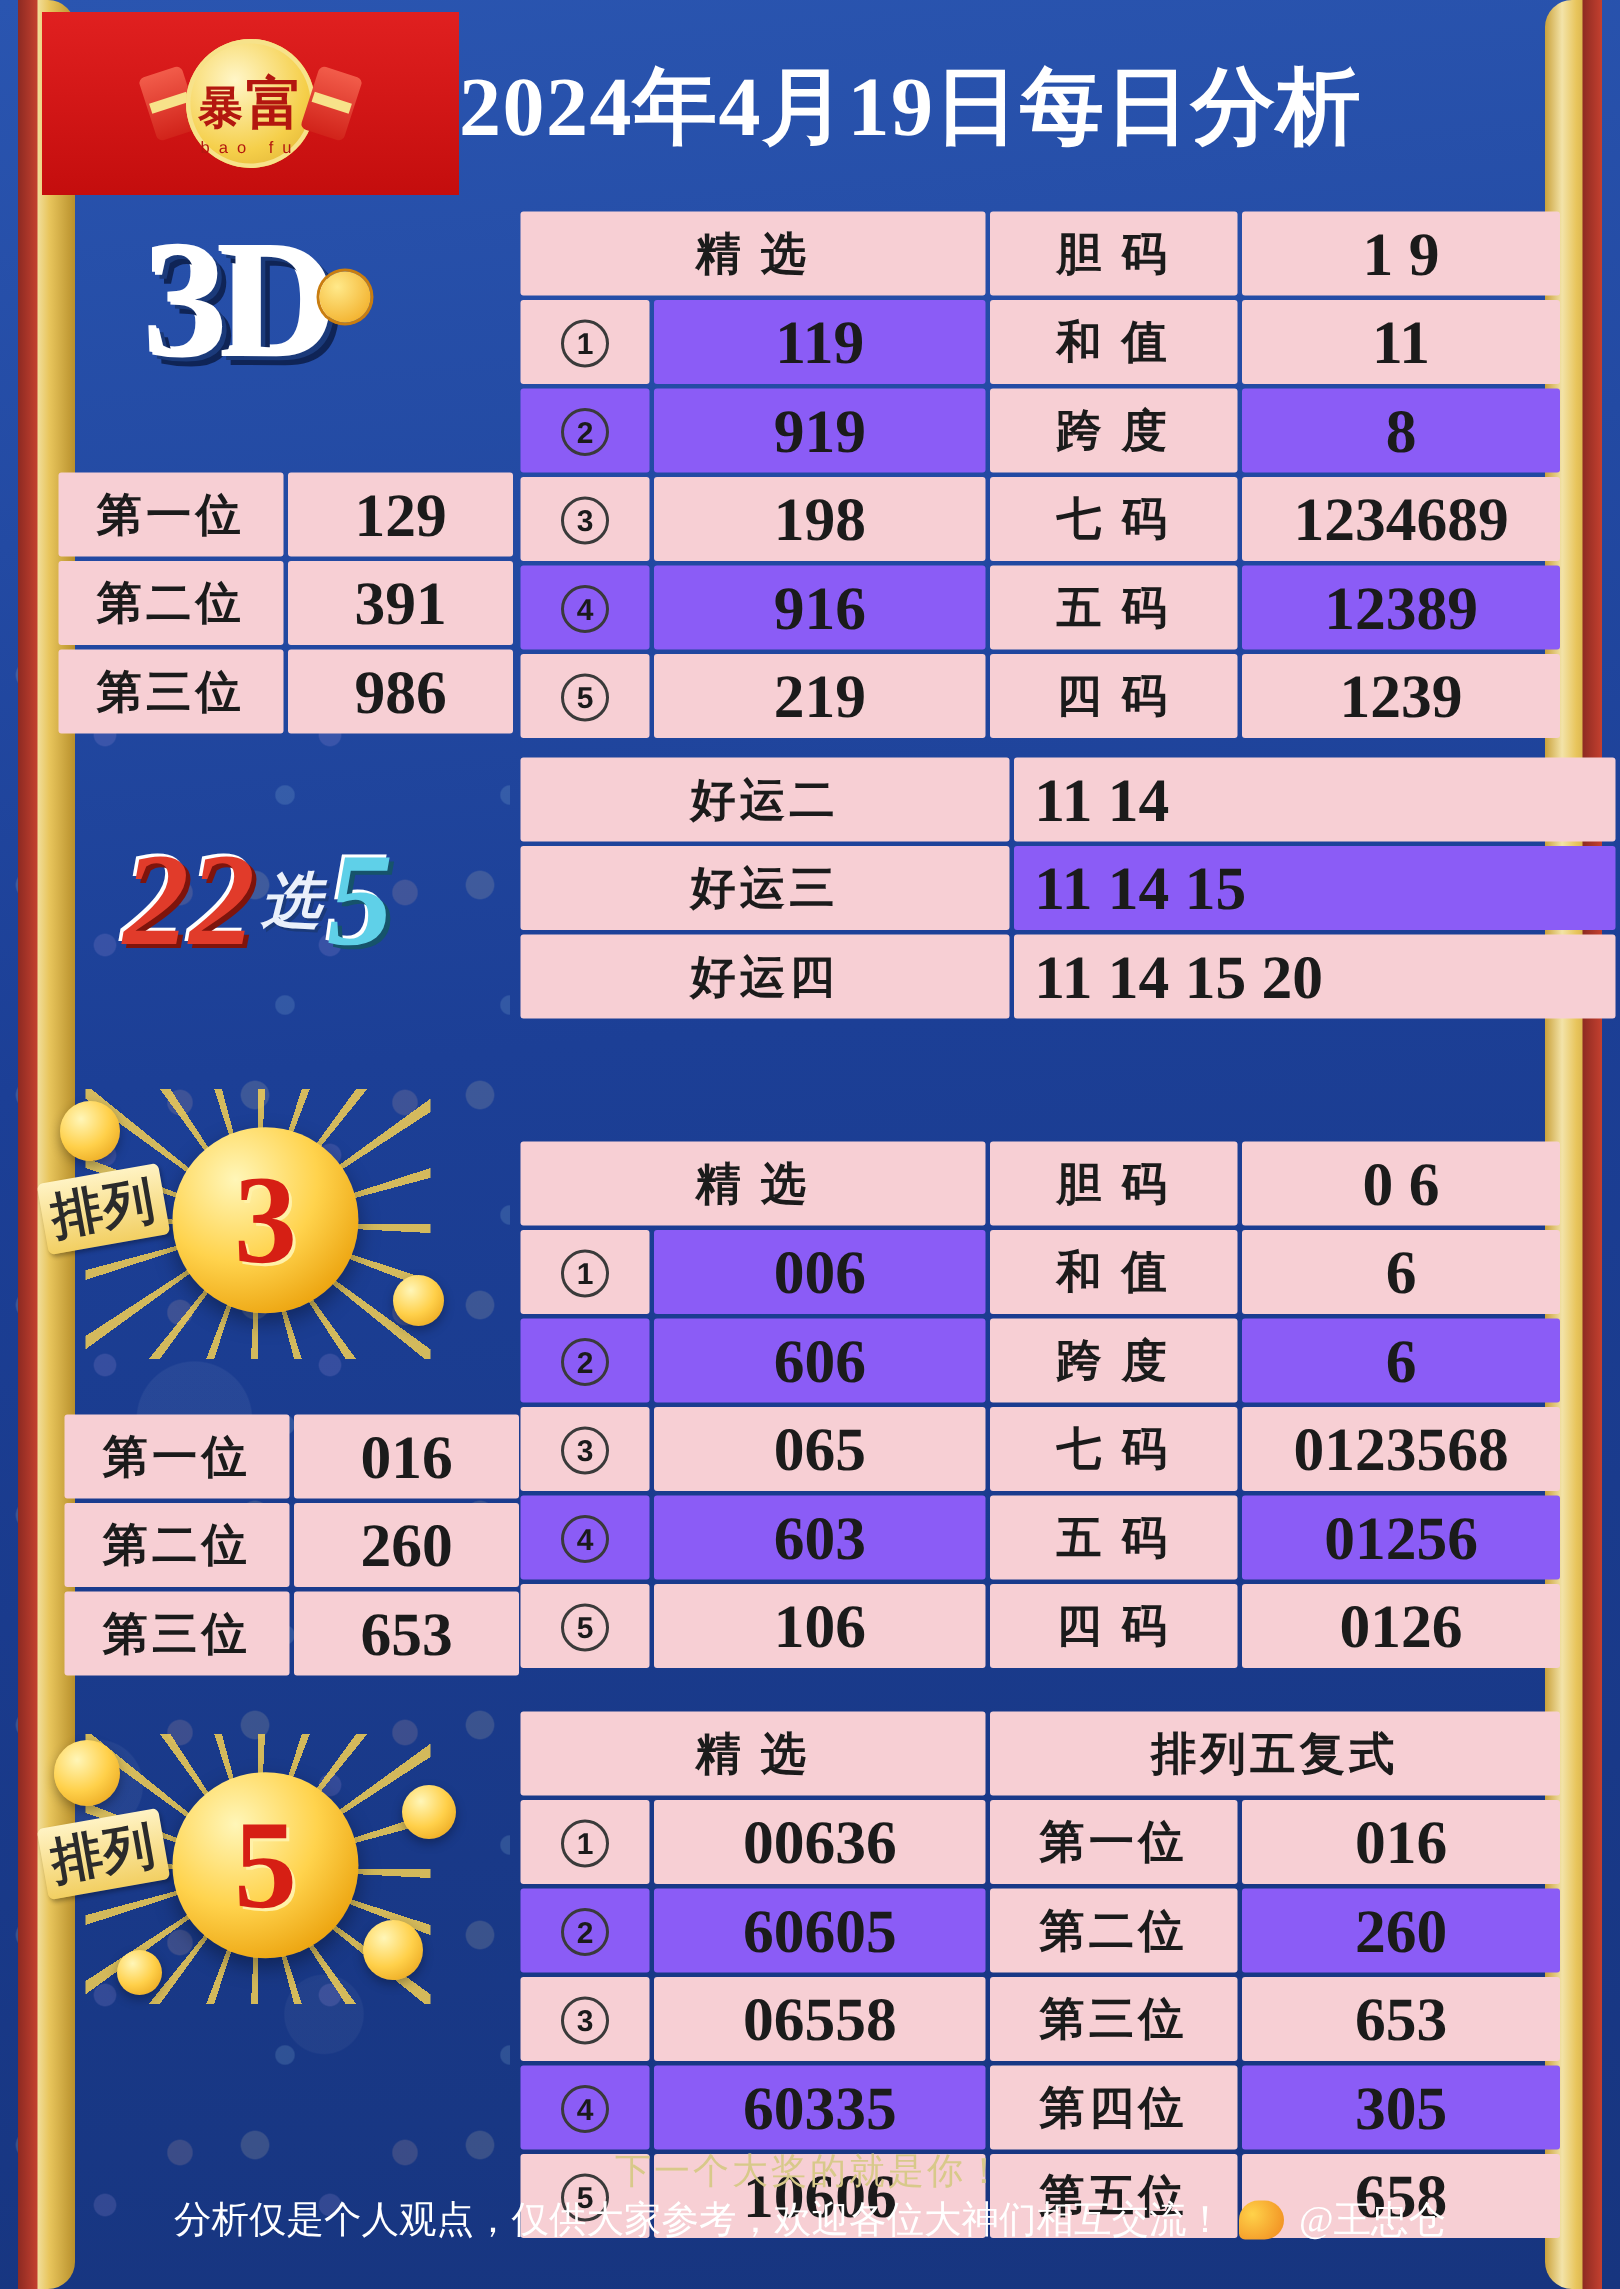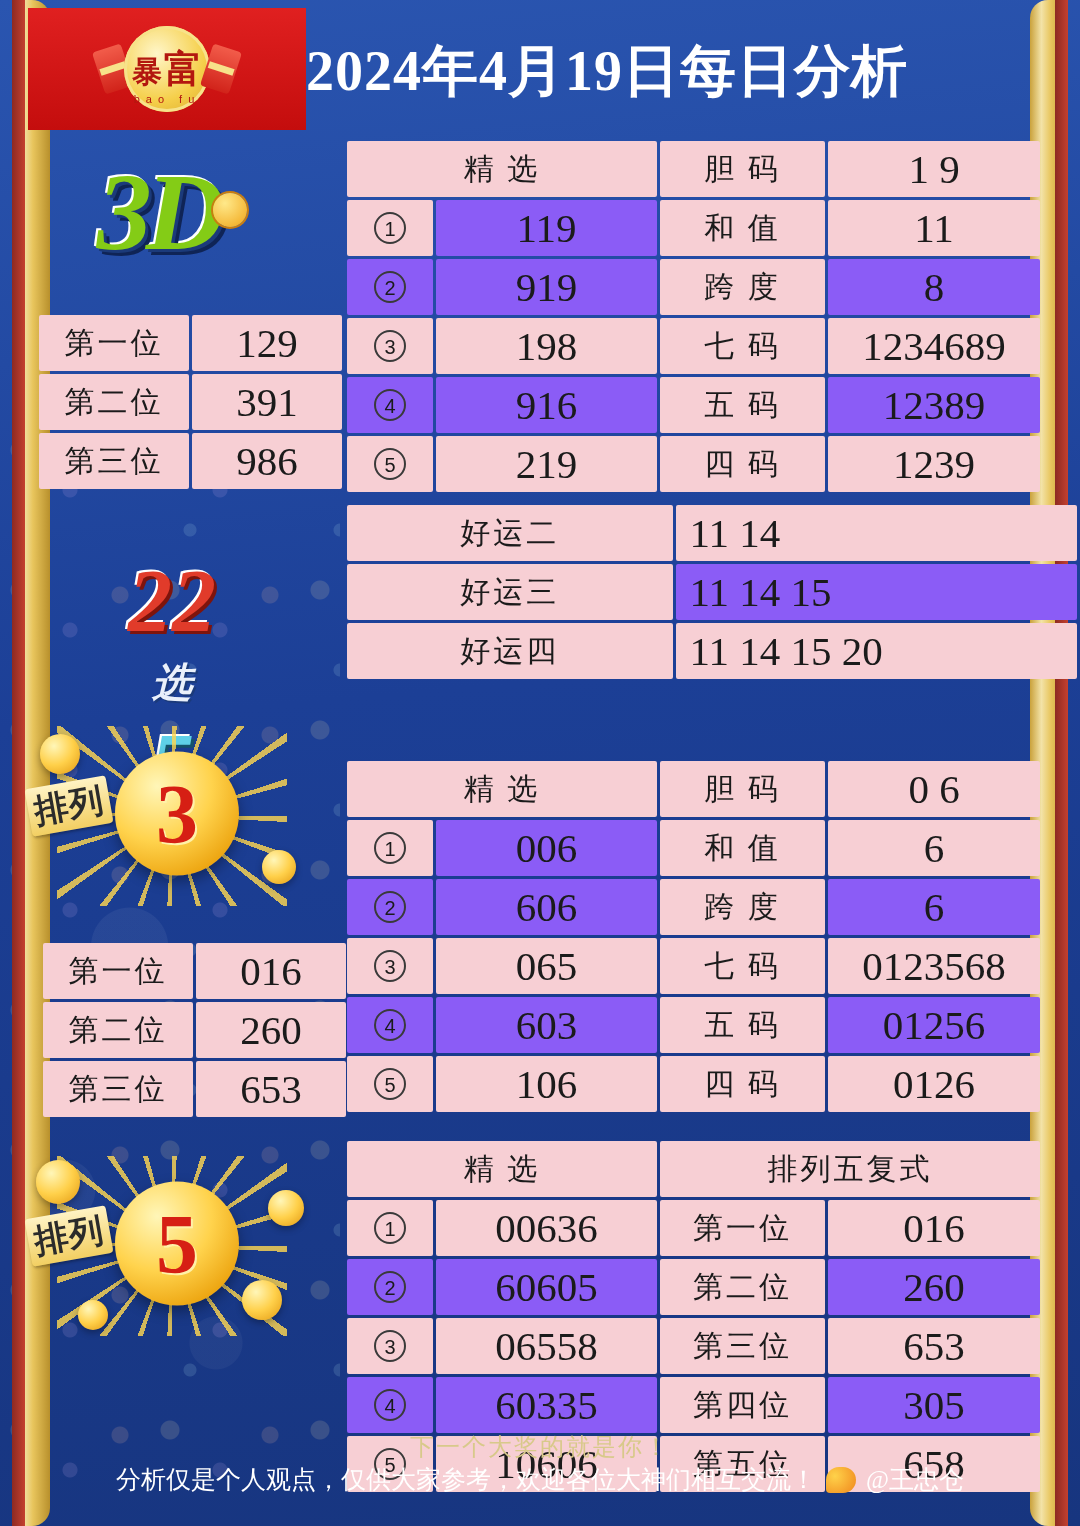--- a/index.html
+++ b/index.html
@@ -115,44 +115,42 @@
     z-index: 4;
   }
   #brand-3d { top: 128px; height: 180px; }
   #brand-22x5 { top: 520px; height: 160px; }
   #brand-p3 { top: 700px; height: 230px; }
   #brand-p5 { top: 1130px; height: 240px; }
 
   .logo3d {
     font-family: "Liberation Serif", serif;
     font-size: 110px; font-weight: bold;
-    font-style: italic;
-    color: #84cc16;
+    color: #ffffff;
     text-shadow:
       3px 3px 0 #1b3a7a, 6px 6px 0 #0f2456,
       -2px -2px 0 #ffffff;
     letter-spacing: -6px;
     line-height: 1.1;
-    margin-top: 24px;
+    margin-top: 12px;
   }
   .logo3d .dot {
     display: inline-block; width: 34px; height: 34px; border-radius: 50%;
     background: radial-gradient(circle at 35% 30%, #ffe98a, #f0a518);
     vertical-align: 22px; margin-left: -6px;
     box-shadow: 0 0 0 2px #c97d10;
   }
   .logo22 {
     font-family: "Liberation Serif", serif;
     font-weight: bold; font-style: italic;
     font-size: 88px;
     color: #e13b2a;
     text-shadow: 3px 3px 0 #7e140c, -2px -2px 0 #fff;
-    display: flex; align-items: center; justify-content: flex-start; gap: 4px;
+    display: flex; align-items: center; justify-content: center; gap: 4px;
     margin-top: 30px;
-    flex-direction: column;
   }
   .logo22 .mid {
     font-size: 40px; color: #eaf0fb; text-shadow: 2px 2px 0 #1b3a7a;
   }
   .logo22 .five { color: #5fd0e8; text-shadow: 3px 3px 0 #16536b, -2px -2px 0 #fff; }
 
   .pai-wrap { position: relative; margin-top: 26px; height: 180px; }
   .sunburst {
     position: absolute; left: 50%; top: 50%; transform: translate(-50%,-50%);
     width: 230px; height: 180px;
@@ -204,20 +202,21 @@
     letter-spacing: 1px;
     box-shadow: 1px 2px 3px rgba(0,0,0,.3);
   }
 
   
   .tbl {
     position: absolute;
     border-collapse: separate;
     border-spacing: 3px;
     z-index: 3;
+    font-weight: bold;
   }
   .tbl td {
     background: #f7cfd4;
     color: #1b1b1b;
     font-family: "Liberation Serif", serif;
     font-size: 31px;
     text-align: center;
     height: 56px;
     padding: 0 4px;
     border-radius: 2px;

